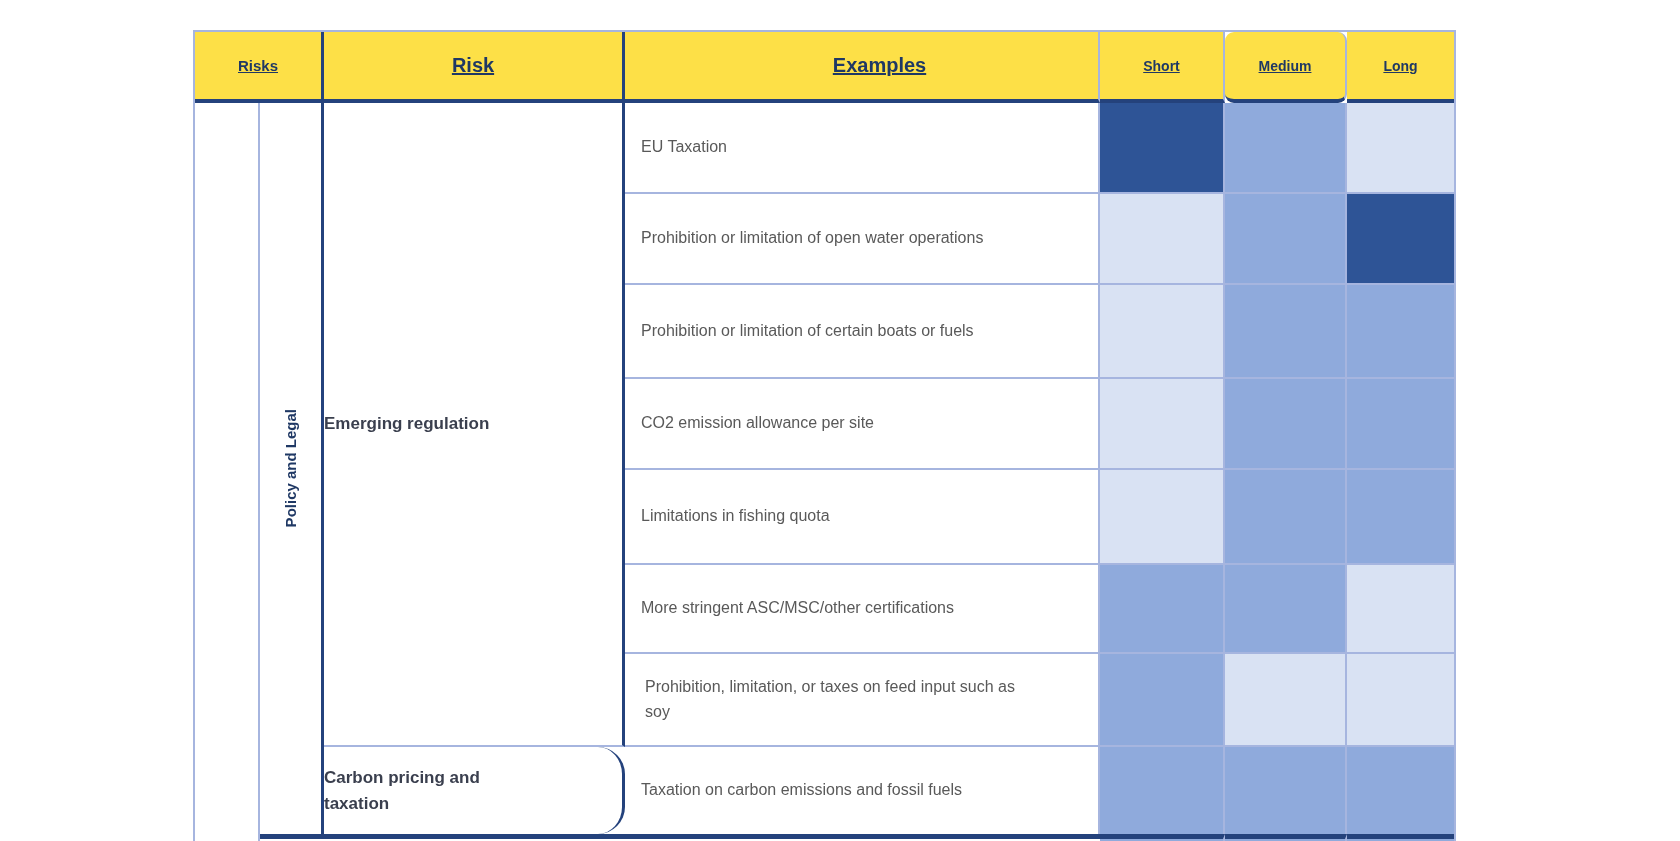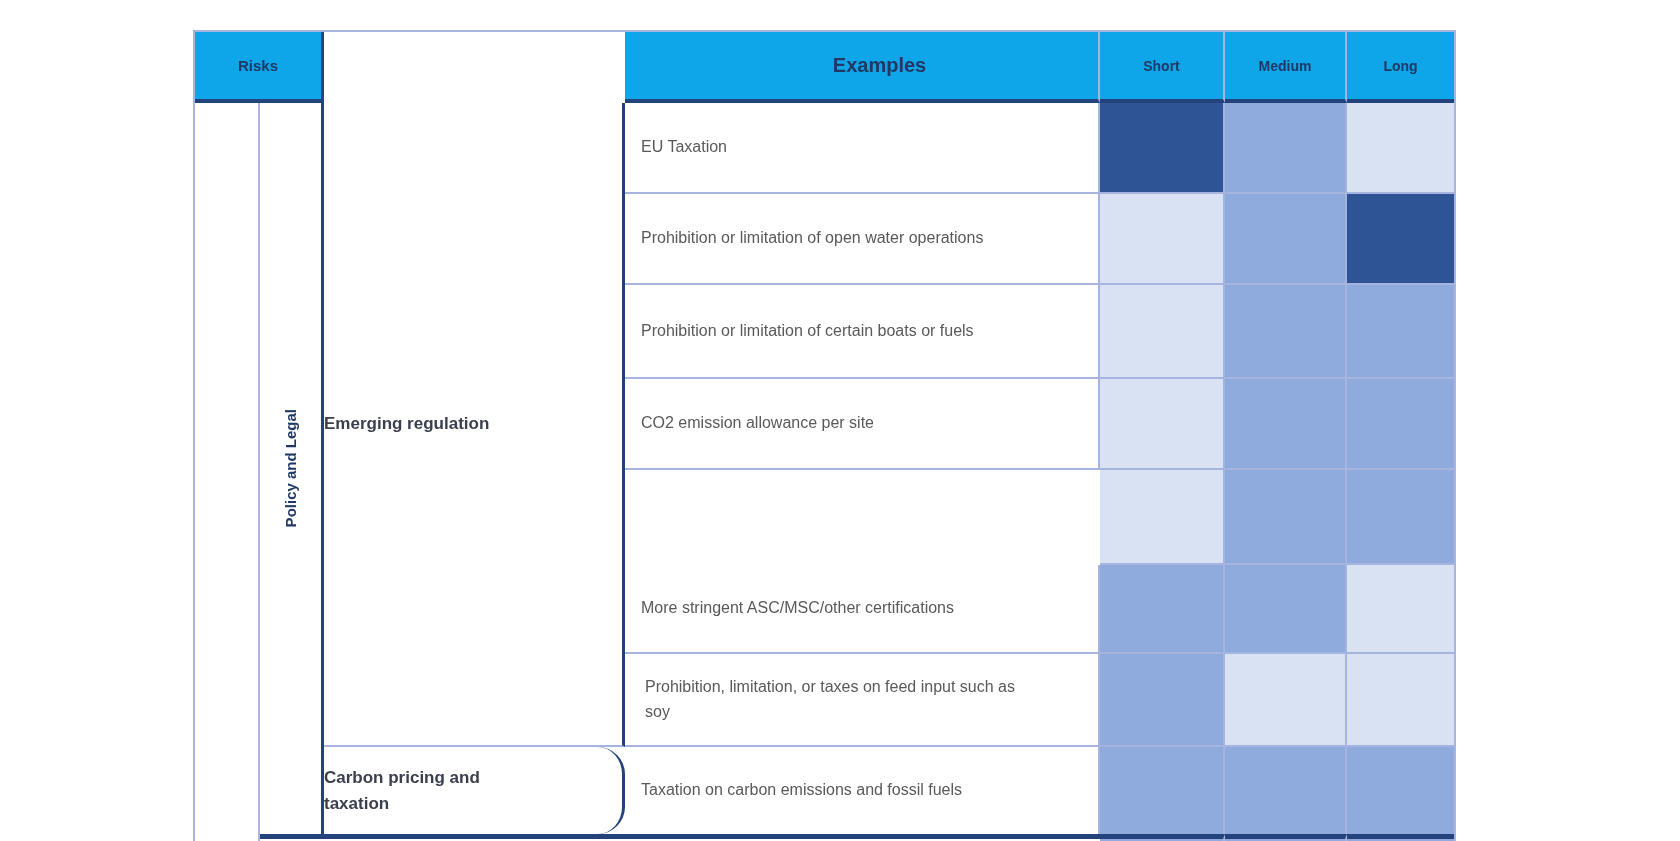--- a/index.html
+++ b/index.html
@@ -22,28 +22,28 @@
     grid-template-rows:71px 91px 91px 94px 91px 95px 89px 93px 87px 8px;
     border-top:2px solid var(--grid);
     border-left:2px solid var(--grid);
     border-right:2px solid var(--grid);
     background:#fff;
   }
   .th{
     display:flex;align-items:center;justify-content:center;
     border-bottom:4px solid var(--heavy);
     border-right:2px solid var(--grid);
-    color:var(--header-text);font-weight:bold;background:#0ea5e9;
+    color:var(--header-text);font-weight:bold;background:#fde047;text-decoration:underline;
   }
   .th-risks{grid-column:1/3;grid-row:1;font-size:15px;border-right:3px solid var(--heavy);}
   .th-risk{grid-column:3;grid-row:1;font-size:20px;border-right:3px solid var(--heavy);}
   .th-examples{grid-column:4;grid-row:1;font-size:20px;padding-left:36px;}
   .th-tf{font-size:14px;}
   .th-short{grid-column:5;grid-row:1;}
-  .th-medium{grid-column:6;grid-row:1;}
+  .th-medium{grid-column:6;grid-row:1;border-radius:9px;}
   .th-long{grid-column:7;grid-row:1;border-right:none;}
   .cell{
     border-right:2px solid var(--grid);
     border-bottom:2px solid var(--grid);
     display:flex;align-items:center;
   }
   .spacer{grid-column:1;grid-row:2/11;border-bottom:none;}
   .category{grid-column:2;grid-row:2/10;border-right:3px solid var(--heavy);
     border-bottom:none;justify-content:center;}
   .vtext{writing-mode:vertical-rl;transform:rotate(180deg);
@@ -65,20 +65,21 @@
   .sliver-s{grid-column:5;background:var(--medium);border-right:2px solid var(--grid);}
   .sliver-m{grid-column:6;background:var(--medium);border-right:2px solid var(--grid);}
   .sliver-l{grid-column:7;background:var(--medium);}
 </style>
 </head>
 <body>
 
 <div class="risk-table">
 
   <div class="th th-risks">Risks</div>
+  <div class="th th-risk">Risk</div>
   <div class="th th-examples">Examples</div>
   <div class="th th-tf th-short">Short</div>
   <div class="th th-tf th-medium">Medium</div>
   <div class="th th-tf th-long">Long</div>
 
   <div class="cell spacer"></div>
 
   <div class="cell category">
     <span class="vtext">Policy and Legal</span>
   </div>
@@ -94,20 +95,23 @@
       <span class="extext">EU Taxation</span>
     </div>
   <div class="cell example r3">
       <span class="extext">Prohibition or limitation of open water operations</span>
     </div>
   <div class="cell example r4">
       <span class="extext">Prohibition or limitation of certain boats or fuels</span>
     </div>
   <div class="cell example r5">
       <span class="extext">CO2 emission allowance per site</span>
+    </div>
+  <div class="cell example r6">
+      <span class="extext">Limitations in fishing quota</span>
     </div>
   <div class="cell example r7">
       <span class="extext">More stringent ASC/MSC/other certifications</span>
     </div>
   <div class="cell example r8">
       <span class="extext">Prohibition, limitation, or taxes on feed input such as soy</span>
     </div>
   <div class="cell example r9">
       <span class="extext">Taxation on carbon emissions and fossil fuels</span>
     </div>

